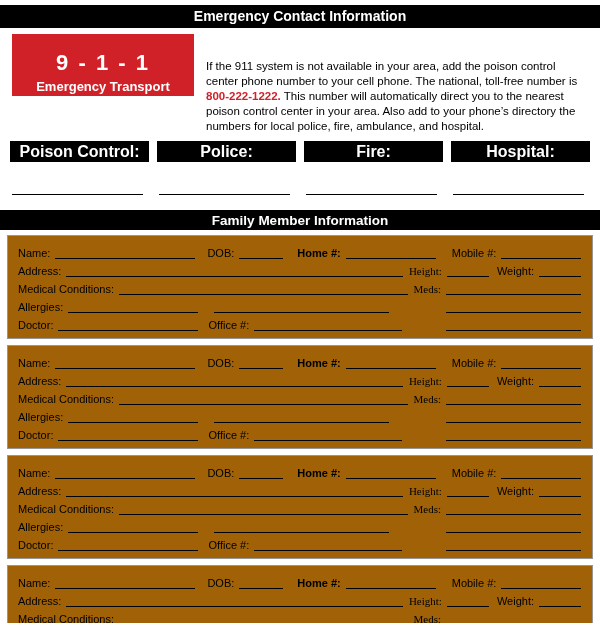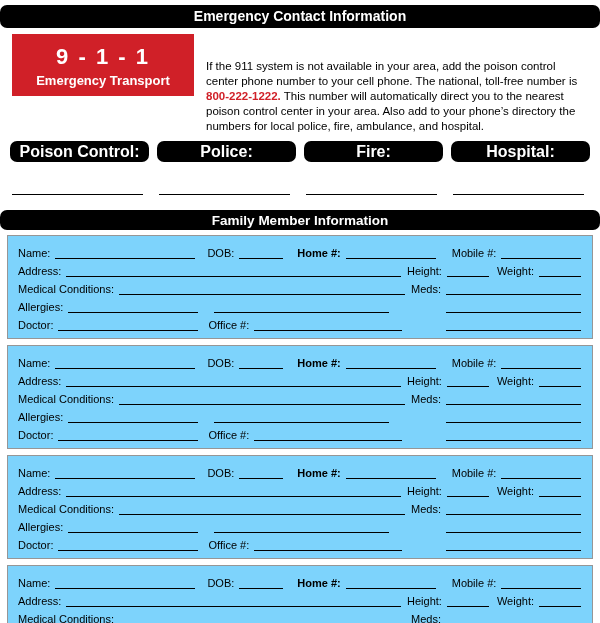--- a/index.html
+++ b/index.html
@@ -1,48 +1,48 @@
 <!DOCTYPE html>
 <html><head>
 <meta charset="utf-8">
 <style>
   * { margin:0; padding:0; box-sizing:border-box; }
   html,body { width:600px; height:623px; background:#fff; overflow:hidden;
               font-family:"Liberation Sans","DejaVu Sans",sans-serif; color:#000; }
 
-  .black-bar { background:#000; color:#fff; font-weight:bold; text-align:center;border-radius:7px; }
+  .black-bar { background:#000; color:#fff; font-weight:bold; text-align:center; }
   .title-bar { margin-top:5px; height:23px; line-height:23px; font-size:14px; }
 
   .intro { display:flex; gap:12px; margin:6px 12px 0 12px; }
   .red-box { width:182px; height:62px; flex:none; background:#d02028; color:#fff;
-             text-align:center; padding-top:10px; }
+             text-align:center; padding-top:16px; }
   .nine { font-size:22px; font-weight:bold; letter-spacing:2px; line-height:26px; }
   .nine-sub { font-size:11px; font-weight:bold; line-height:13px; }
   .nine-cap { font-size:13px; font-weight:bold; line-height:22px; }
   .intro-text { flex:1; font-size:11.5px; line-height:15px;margin-top:25px; }
   .phone { color:#d02028; font-weight:bold; }
 
   .contacts-row { display:flex; gap:8px; margin:7px 10px 0 10px; }
   .contact-col { flex:1; }
   .contact-label { background:#000; color:#fff; font-weight:bold; font-size:16px;
                    height:21px; line-height:21px; text-align:center; }
   .contact-line { margin:20px 6px 0 2px; height:0; border-bottom:1.5px solid #000; }
 
   .family-bar { margin-top:15px; height:20px; line-height:21px; font-size:13.5px; }
 
   .members { margin:5px 7px 0 7px; }
-  .member-box { border:1.5px solid #969696; background:#7dd3fc; padding:5px 11px 6px 10px;
+  .member-box { border:1.5px solid #969696; background:#a16207; padding:5px 11px 6px 10px;
                 margin-bottom:6px; height:104px; }
   .frow { display:flex; align-items:flex-end; height:18px; font-size:11px; white-space:nowrap; }
   .lbl { padding-right:5px; }
   .ln { display:block; height:13px; border-bottom:1.5px solid #000; }
   .f1 { flex:1; }
   .w140{width:140px;} .w44{width:44px;} .w90{width:90px;} .w42{width:42px;}
   .w135{width:135px;} .w130{width:130px;} .w175{width:175px;} .w148{width:148px;}
-  .ml6{margin-left:6px;} .ml8{margin-left:8px;} .ml10{margin-left:10px;}
+  .ml6{margin-left:6px;font-family:Liberation Serif, serif;} .ml8{margin-left:8px;} .ml10{margin-left:10px;}
   .ml12{margin-left:12px;} .ml14{margin-left:14px;font-weight:bold;} .ml16{margin-left:16px;}
   .mla{margin-left:auto;}
 </style>
 </head>
 <body>
 
 <div>
 
   <div class="black-bar title-bar">Emergency Contact Information</div>
 

